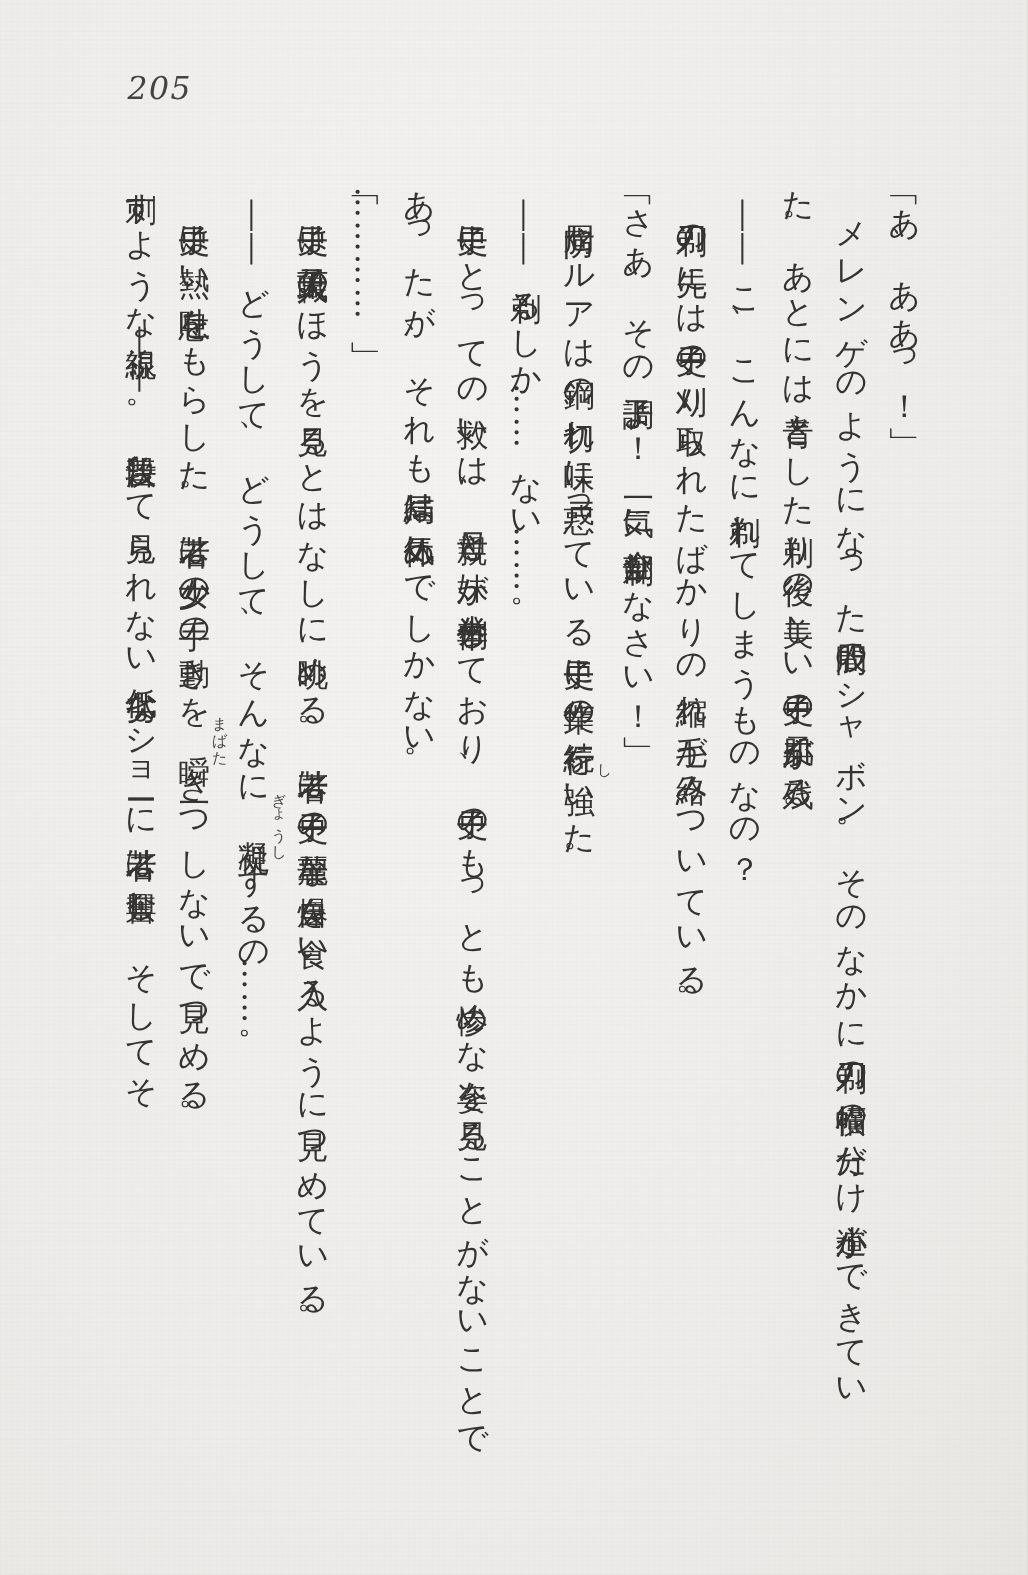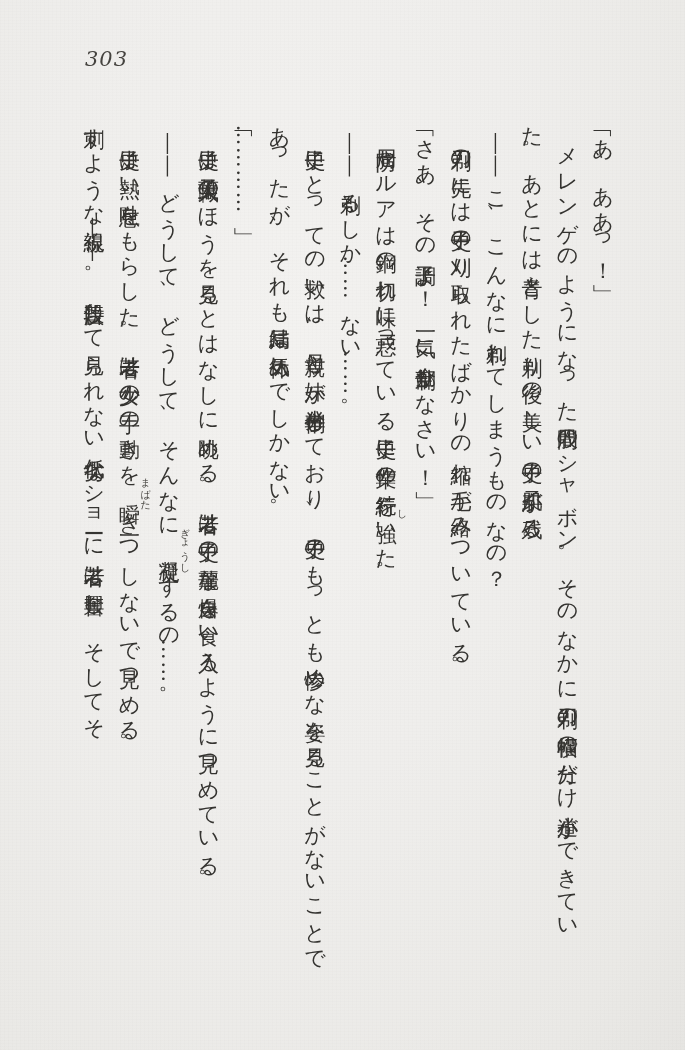--- a/index.html
+++ b/index.html
@@ -54,21 +54,21 @@
     font-size: 10px;
     letter-spacing: 0;
     color: #45433f;
   }
 </style>
 </head>
 <body>
 
 <div class="page">
 
-  <div class="page-number">303</div>
+  <div class="page-number">205</div>
 
   <div class="text-area">
 
     <p class="indent-half">「あ、ああっ！」</p>
 
     <p class="indent-1">メレンゲのようになった股間のシャボン。そのなかに剃刀の横幅の分だけ小道ができていた。あとには青々とした剃り後の美しい史子の柔肌が残る。</p>
 
     <p class="indent-1">――こ、こんなに剃れてしまうものなの？</p>
 
     <p class="indent-1">剃刀の先には史子の刈り取られたばかりの縮れ毛が絡みついている。</p>

